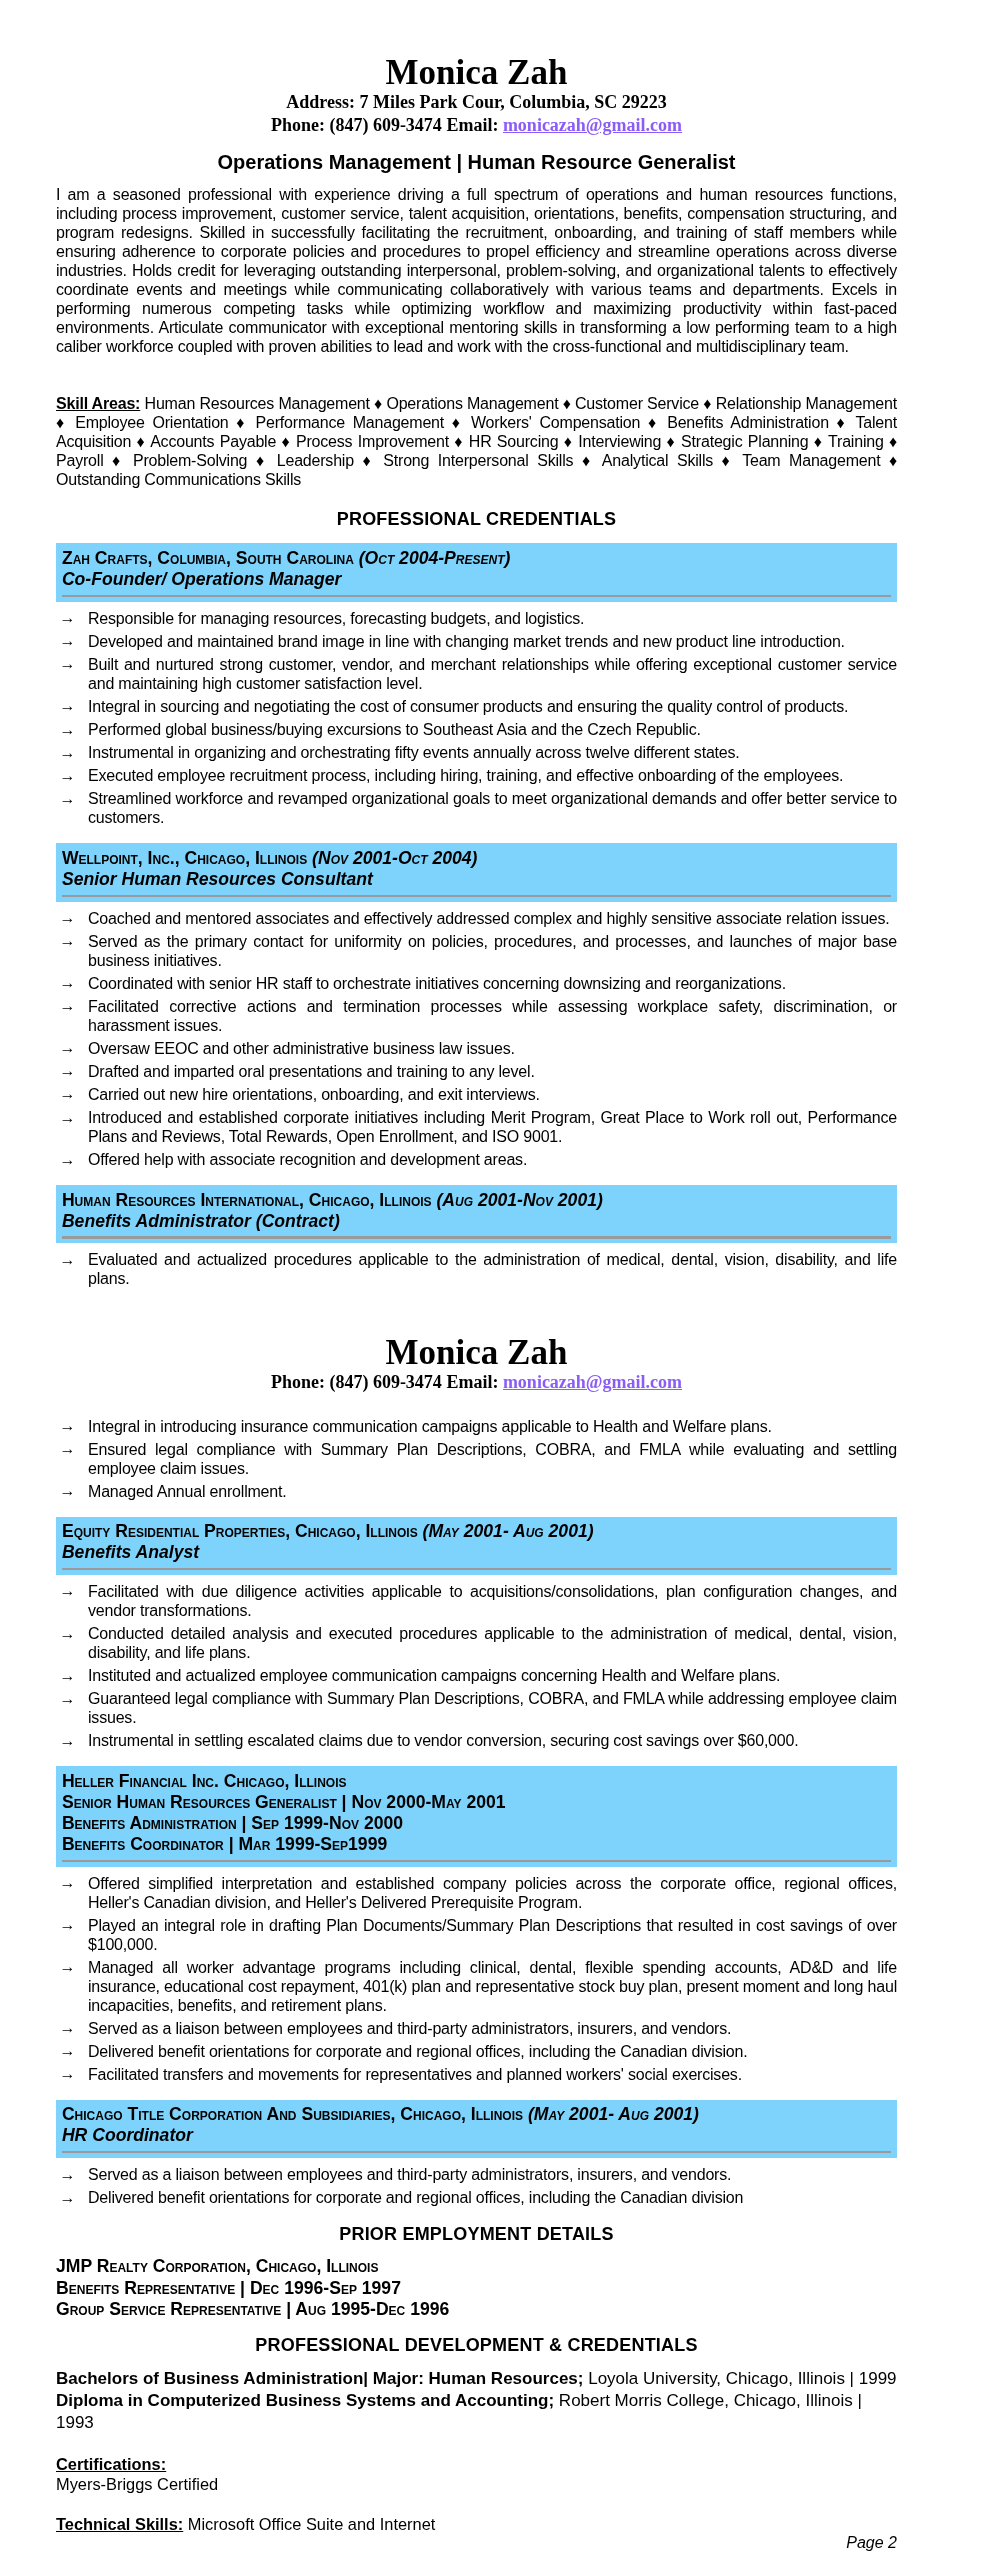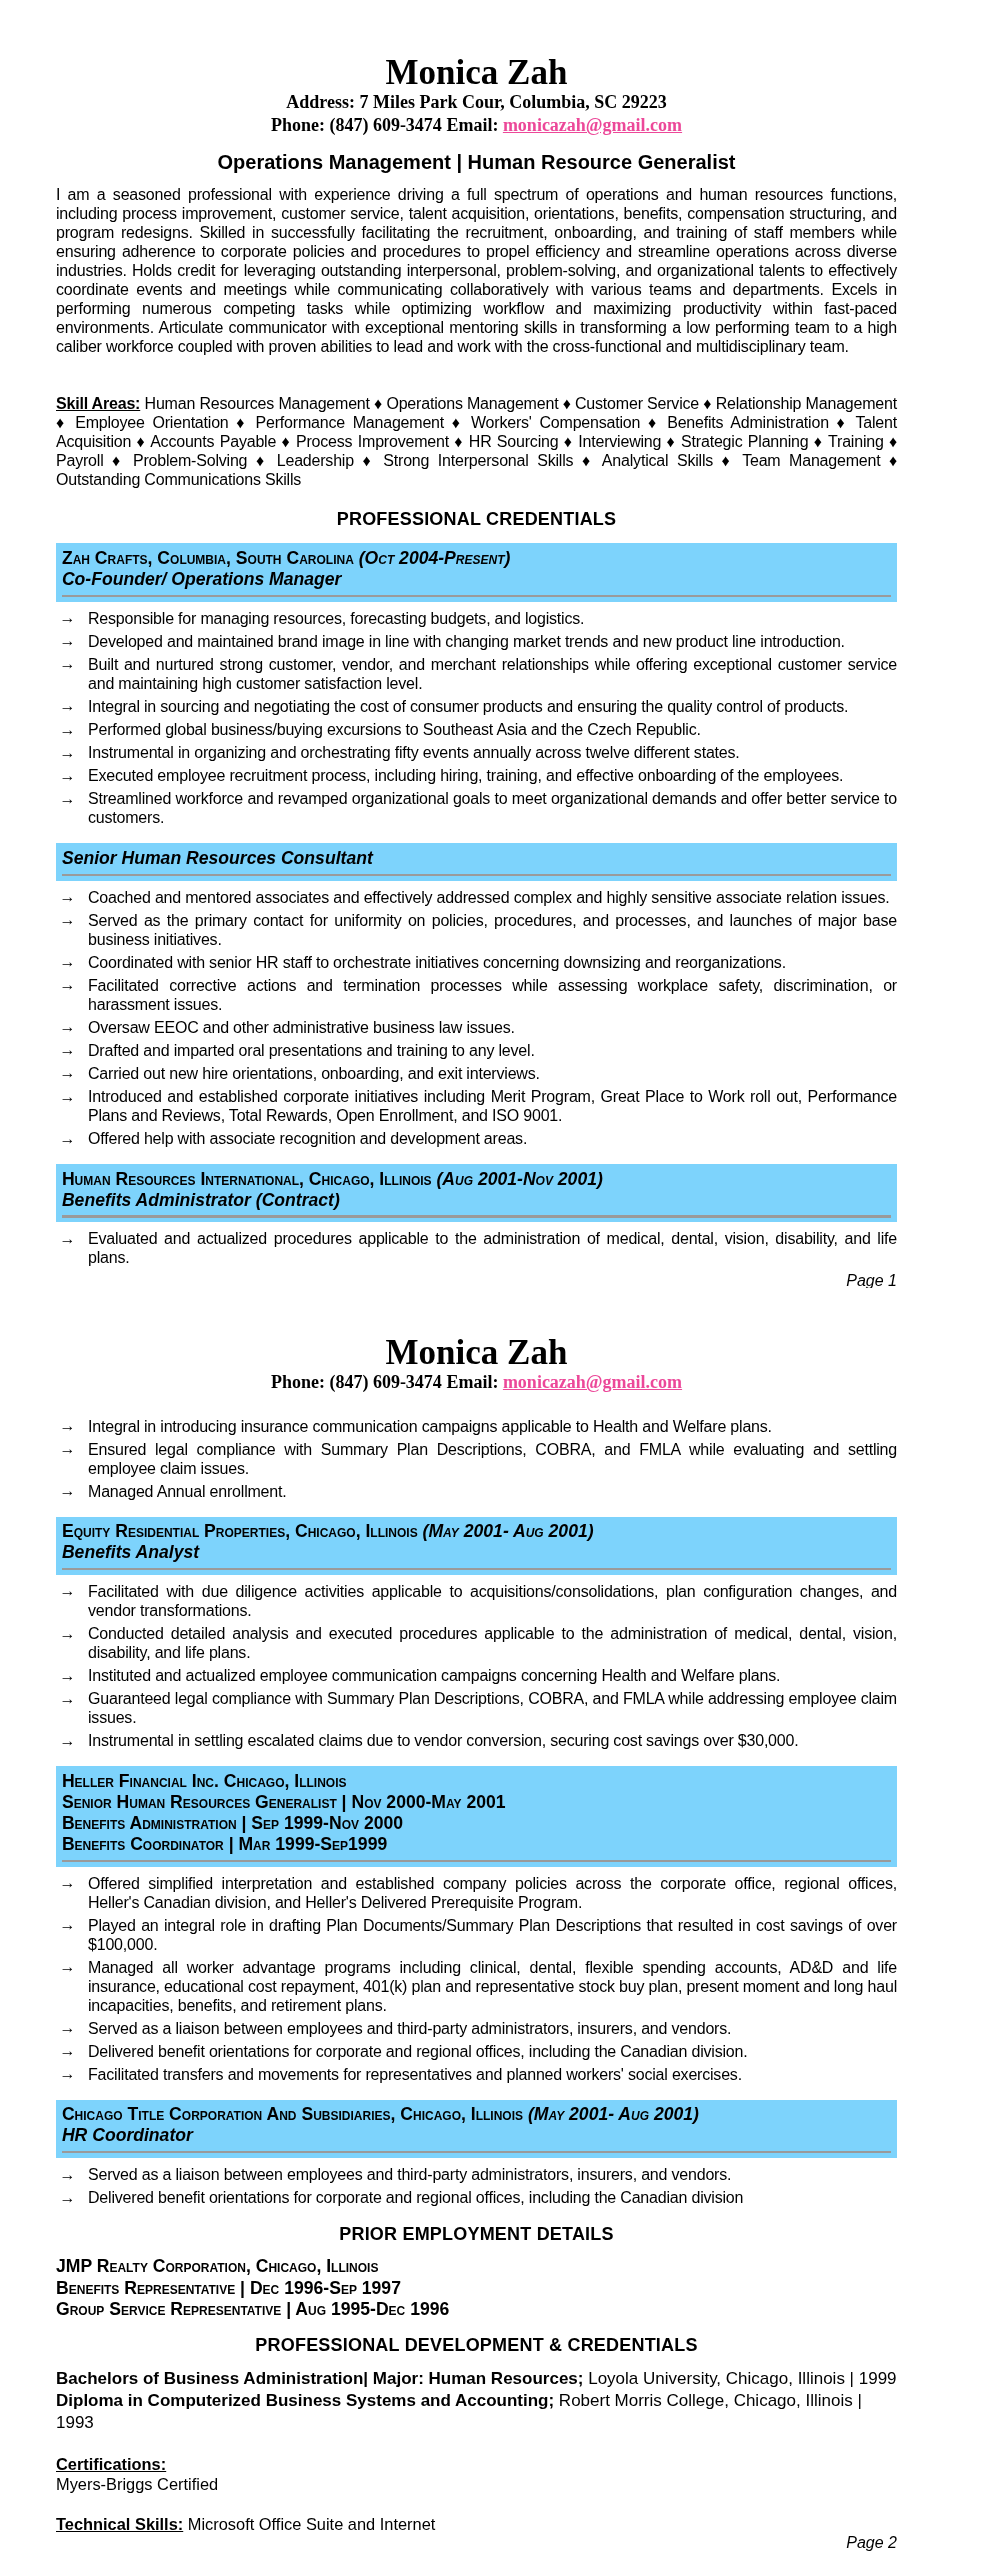--- a/index.html
+++ b/index.html
@@ -4,21 +4,21 @@
 <style>
   html,body{margin:0;padding:0;background:#ffffff;}
   body{width:995px;font-family:"Liberation Sans",sans-serif;color:#000;}
   .page{width:953px;height:1288px;box-sizing:border-box;padding:54px 56px 32px 56px;
         overflow:hidden;display:flex;flex-direction:column;background:#fff;}
   
   .doc-name{font-family:"Liberation Serif",serif;font-weight:bold;font-size:35px;
             line-height:37px;text-align:center;margin:0;}
   .contact-line{font-family:"Liberation Serif",serif;font-weight:bold;font-size:18px;
                 line-height:23.4px;text-align:center;}
-  .email-link{color:#ec4899;text-decoration:underline;cursor:pointer;}
+  .email-link{color:#8b5cf6;text-decoration:underline;cursor:pointer;}
   .rule-navy{height:4.1px;background:#1F3864;margin-top:4.7px;}
   .rule-black{height:2.3px;background:#1a1a1a;margin-top:4.7px;}
   .headline{font-size:20px;font-weight:bold;text-align:center;margin-top:8.2px;line-height:23.4px;}
   
   .para{font-size:16px;line-height:19px;text-align:justify;letter-spacing:-0.2px;margin-top:9.4px;}
   .skills-label{font-weight:bold;text-decoration:underline;}
   .section-heading{font-size:18px;font-weight:bold;text-align:center;letter-spacing:0.2px;
                    margin-top:8.2px;line-height:21px;}
   
   .job{margin-top:11.7px;}
@@ -130,20 +130,25 @@
 
         <li class="bullet">
           <span class="arrow">→</span>
           <span>Streamlined workforce and revamped organizational goals to meet organizational demands and offer better service to customers.</span>
         </li>
       </ul>
   </section>
 
   <section class="job">
     <header class="job-header">
+      <div class="job-company">
+        <span class="sc">Wellpoint, Inc., Chicago, Illinois</span>
+        <span> </span>
+        <span class="sc job-dates">(Nov 2001-Oct 2004)</span>
+      </div>
       <div class="job-title">Senior Human Resources Consultant</div>
       <div class="job-rule"></div>
     </header>
     <ul class="bullets">
 
         <li class="bullet">
           <span class="arrow">→</span>
           <span>Coached and mentored associates and effectively addressed complex and highly sensitive associate relation issues.</span>
         </li>
 
@@ -271,21 +276,21 @@
           <span>Instituted and actualized employee communication campaigns concerning Health and Welfare plans.</span>
         </li>
 
         <li class="bullet">
           <span class="arrow">→</span>
           <span>Guaranteed legal compliance with Summary Plan Descriptions, COBRA, and FMLA while addressing employee claim issues.</span>
         </li>
 
         <li class="bullet">
           <span class="arrow">→</span>
-          <span>Instrumental in settling escalated claims due to vendor conversion, securing cost savings over $30,000.</span>
+          <span>Instrumental in settling escalated claims due to vendor conversion, securing cost savings over $60,000.</span>
         </li>
       </ul>
   </section>
 
   <section class="job">
     <header class="job-header">
       <div class="job-company">
         <span class="sc">Heller Financial Inc. Chicago, Illinois</span>
       </div>
       <div>

